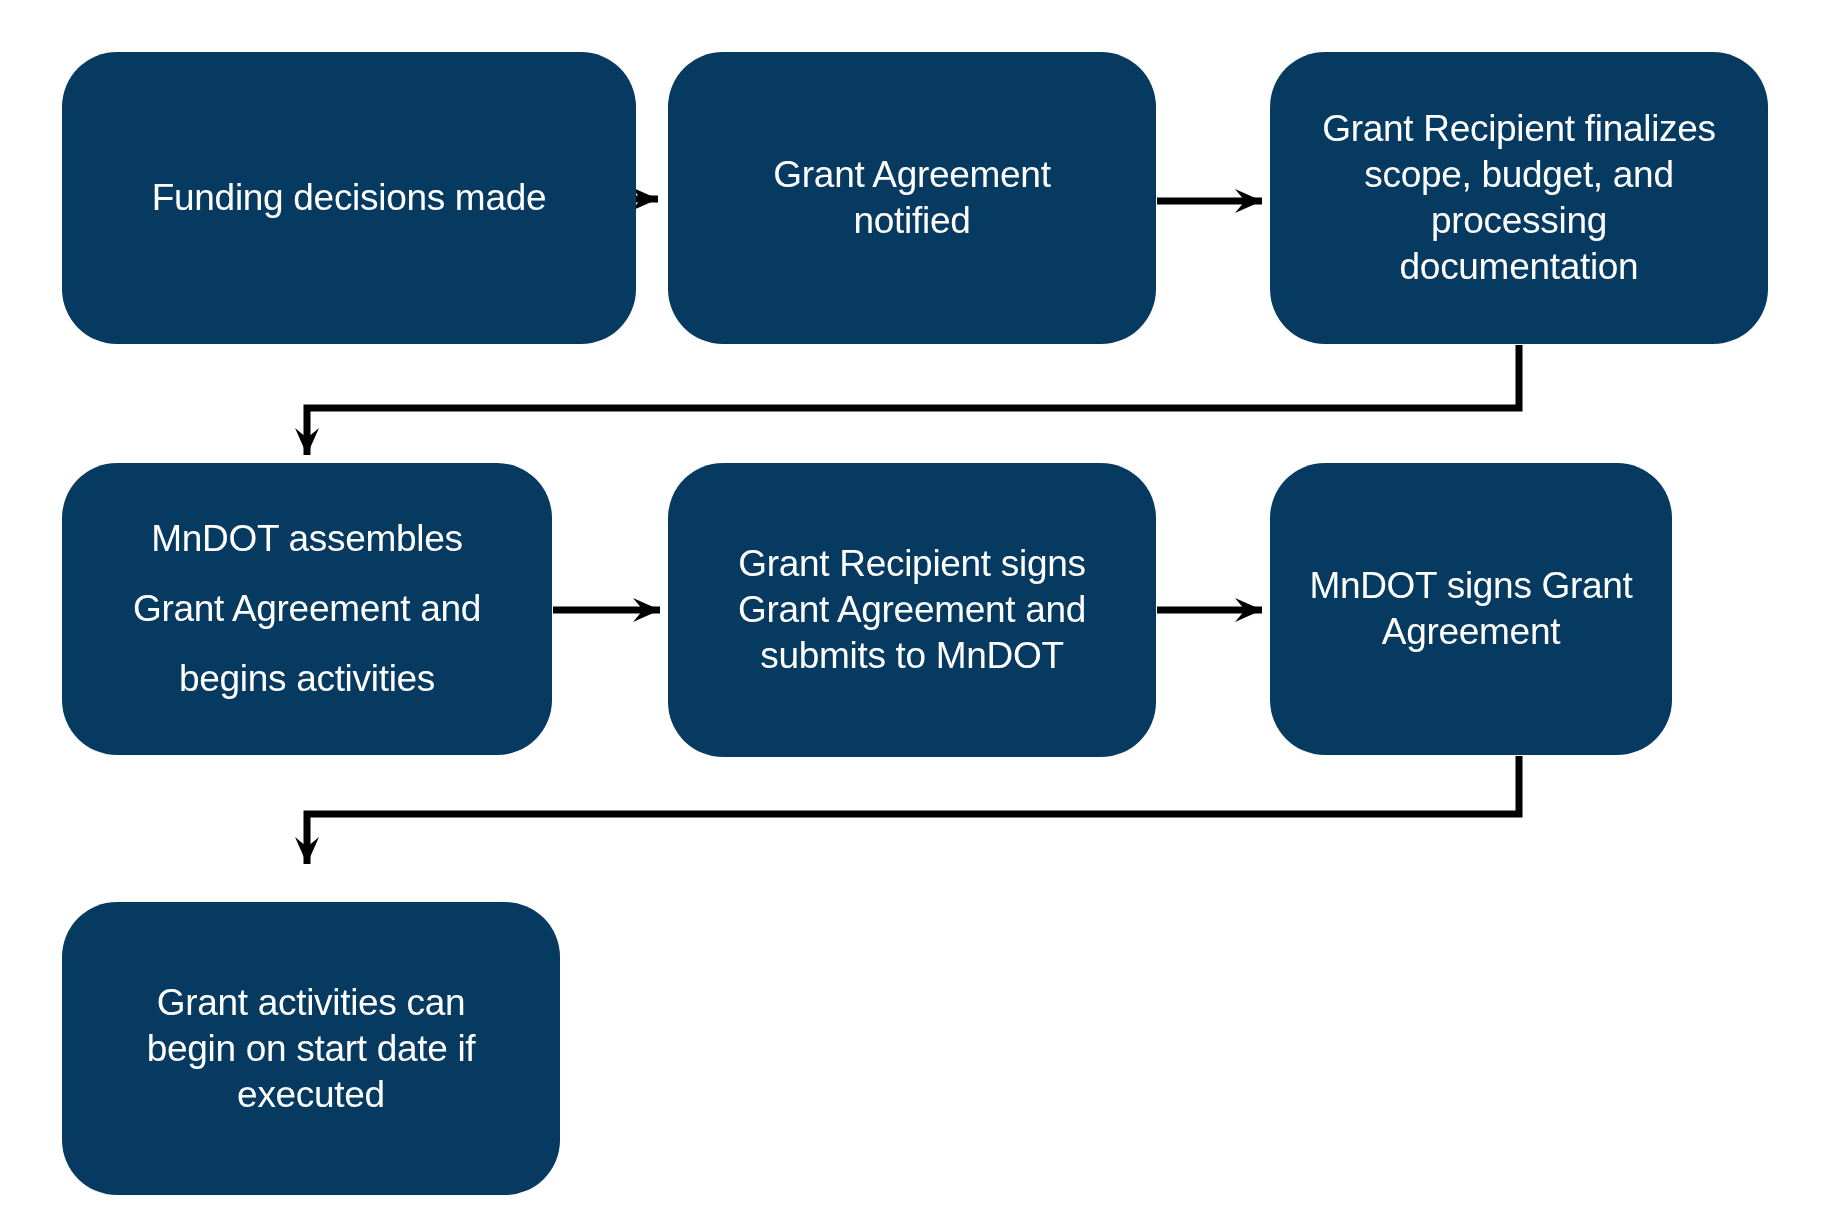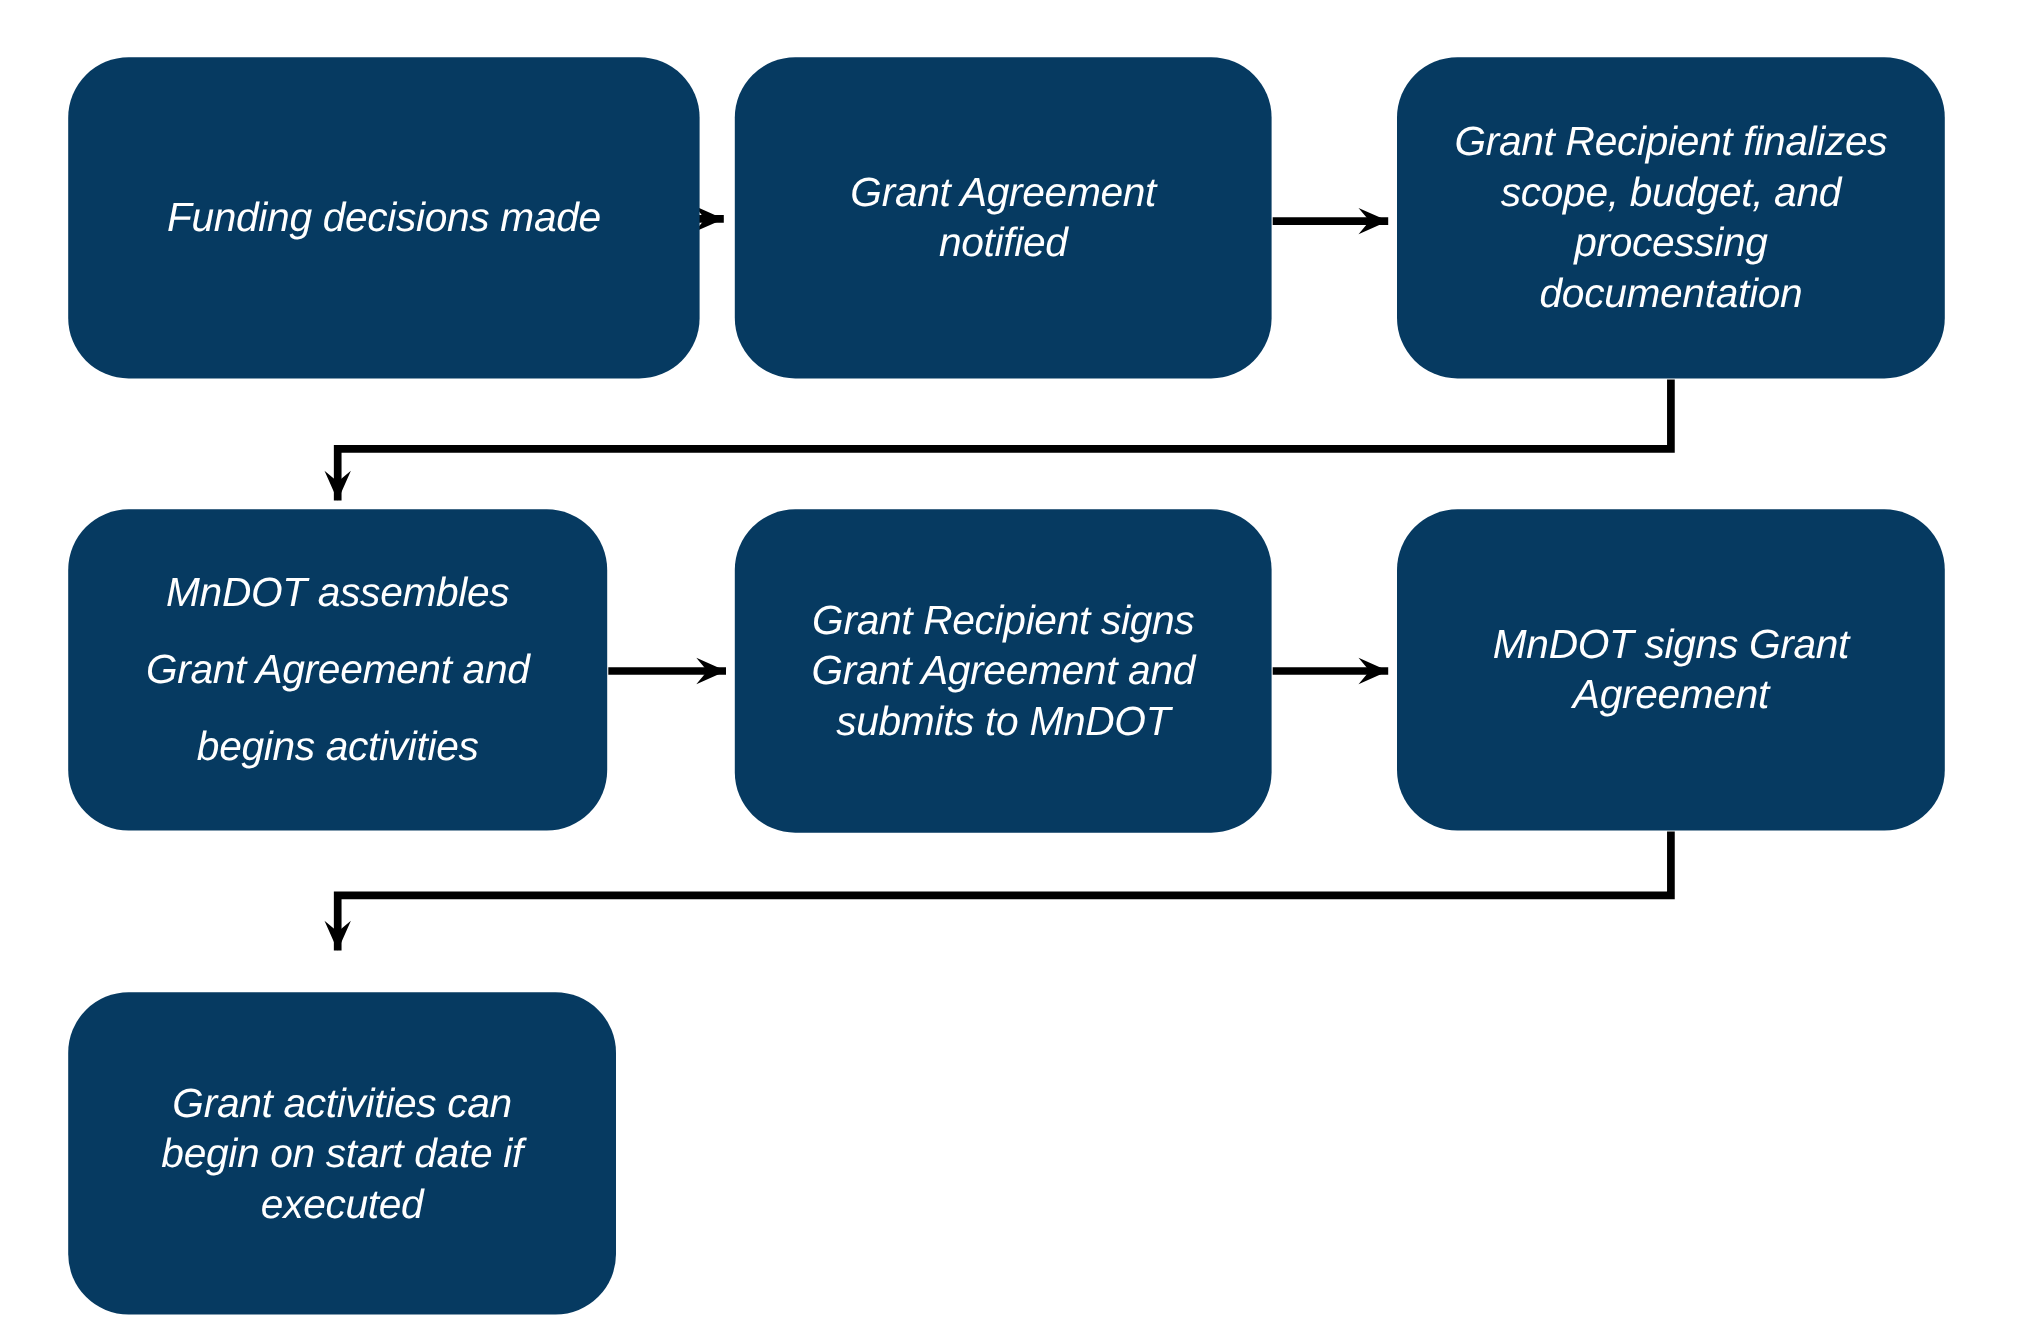--- a/index.html
+++ b/index.html
@@ -39,21 +39,20 @@
     justify-content: center;
     text-align: center;
     box-sizing: border-box;
     padding: 6px 8px;
   }
   .node-line {
     font-size: 37px;
     line-height: 46px;
     letter-spacing: -0.3px;
     white-space: nowrap;
-    font-style: italic;
   }
 </style>
 </head>
 <body>
 
 <div id="canvas">
 
   <svg id="connector-layer" viewBox="0 0 1838 1212" xmlns="http://www.w3.org/2000/svg">
     <defs>
       <marker id="arrowhead" markerUnits="userSpaceOnUse" markerWidth="34" markerHeight="34" refX="29" refY="15" orient="auto">
@@ -95,21 +94,21 @@
     <div class="node-line">Grant Agreement and</div>
     <div class="node-line">begins activities</div>
   </div>
 
   <div class="node" style="left:668px; top:463px; width:488px; height:294px;">
     <div class="node-line">Grant Recipient signs</div>
     <div class="node-line">Grant Agreement and</div>
     <div class="node-line">submits to MnDOT</div>
   </div>
 
-  <div class="node" style="left:1270px;top:463px; width:498px; height:292px;">
+  <div class="node" style="left:1270px;top:463px; width:402px; height:292px;">
     <div class="node-line">MnDOT signs Grant</div>
     <div class="node-line">Agreement</div>
   </div>
 
   <div class="node" style="left:62px;  top:902px; width:498px; height:293px;">
     <div class="node-line">Grant activities can</div>
     <div class="node-line">begin on start date if</div>
     <div class="node-line">executed</div>
   </div>
 

